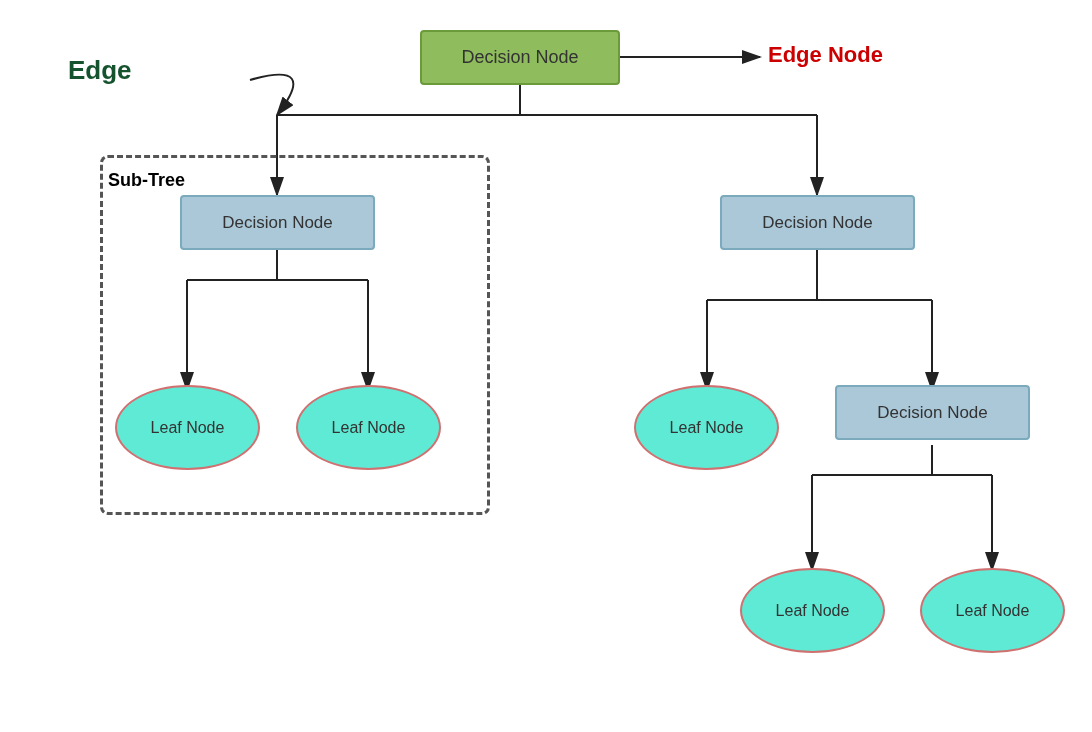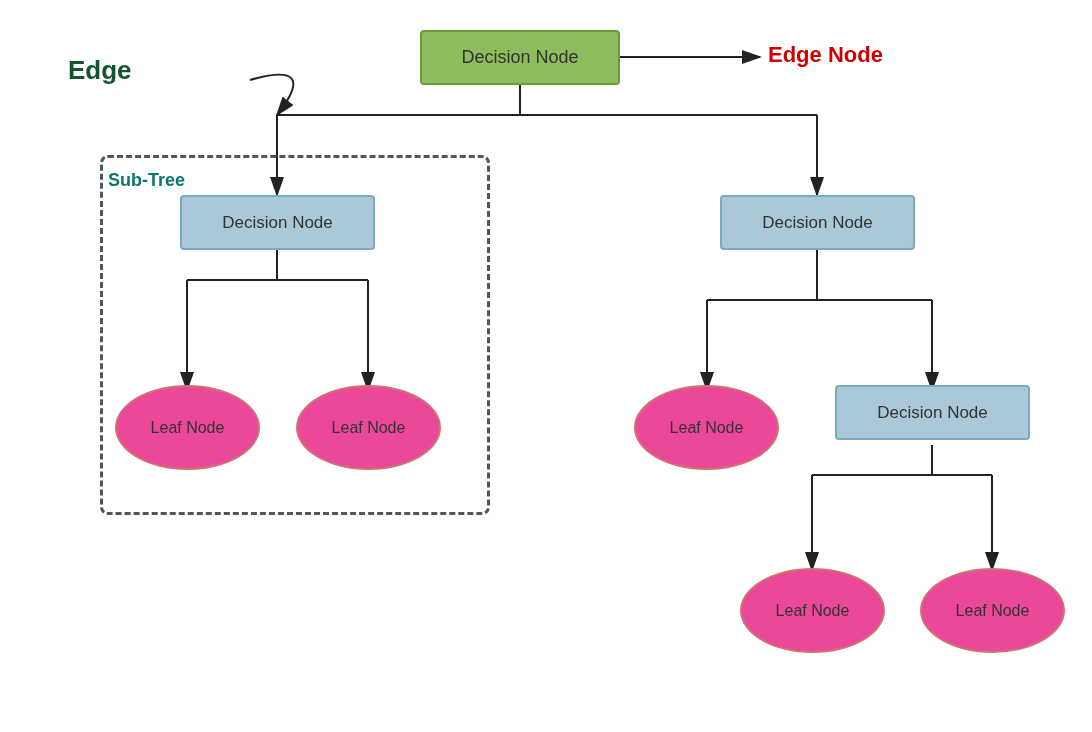--- a/index.html
+++ b/index.html
@@ -41,21 +41,21 @@
       display: flex;
       align-items: center;
       justify-content: center;
       font-size: 17px;
       font-weight: 500;
       color: #333;
     }
 
     .leaf-node {
       position: absolute;
-      background: #ec4899;
+      background: #5eead4;
       border: 2px solid #d07070;
       border-radius: 50%;
       display: flex;
       align-items: center;
       justify-content: center;
       font-size: 16px;
       font-weight: 500;
       color: #333;
     }
 
@@ -67,21 +67,21 @@
 
     .label-edge {
       color: #14532d;
     }
 
     .label-root {
       color: #cc0000;
     }
 
     .label-subtree {
-      color: #0f766e;
+      color: #000000;
       font-size: 18px;
       font-weight: bold;
     }
 
     
     .dashed-box {
       position: absolute;
       border: 3px dashed #555;
       border-radius: 8px;
     }

